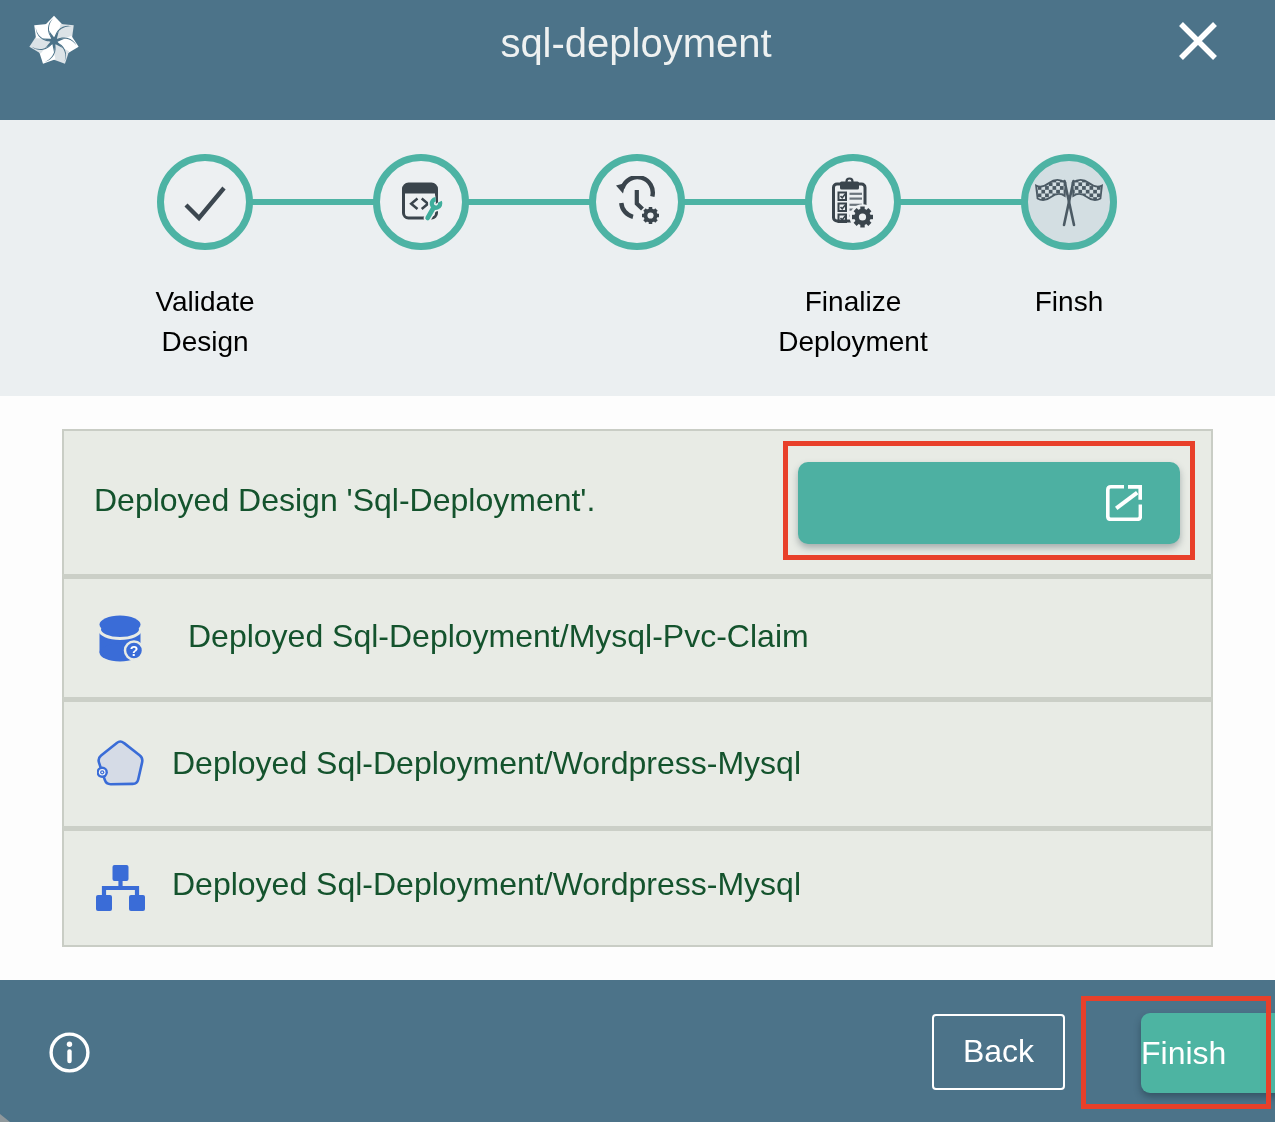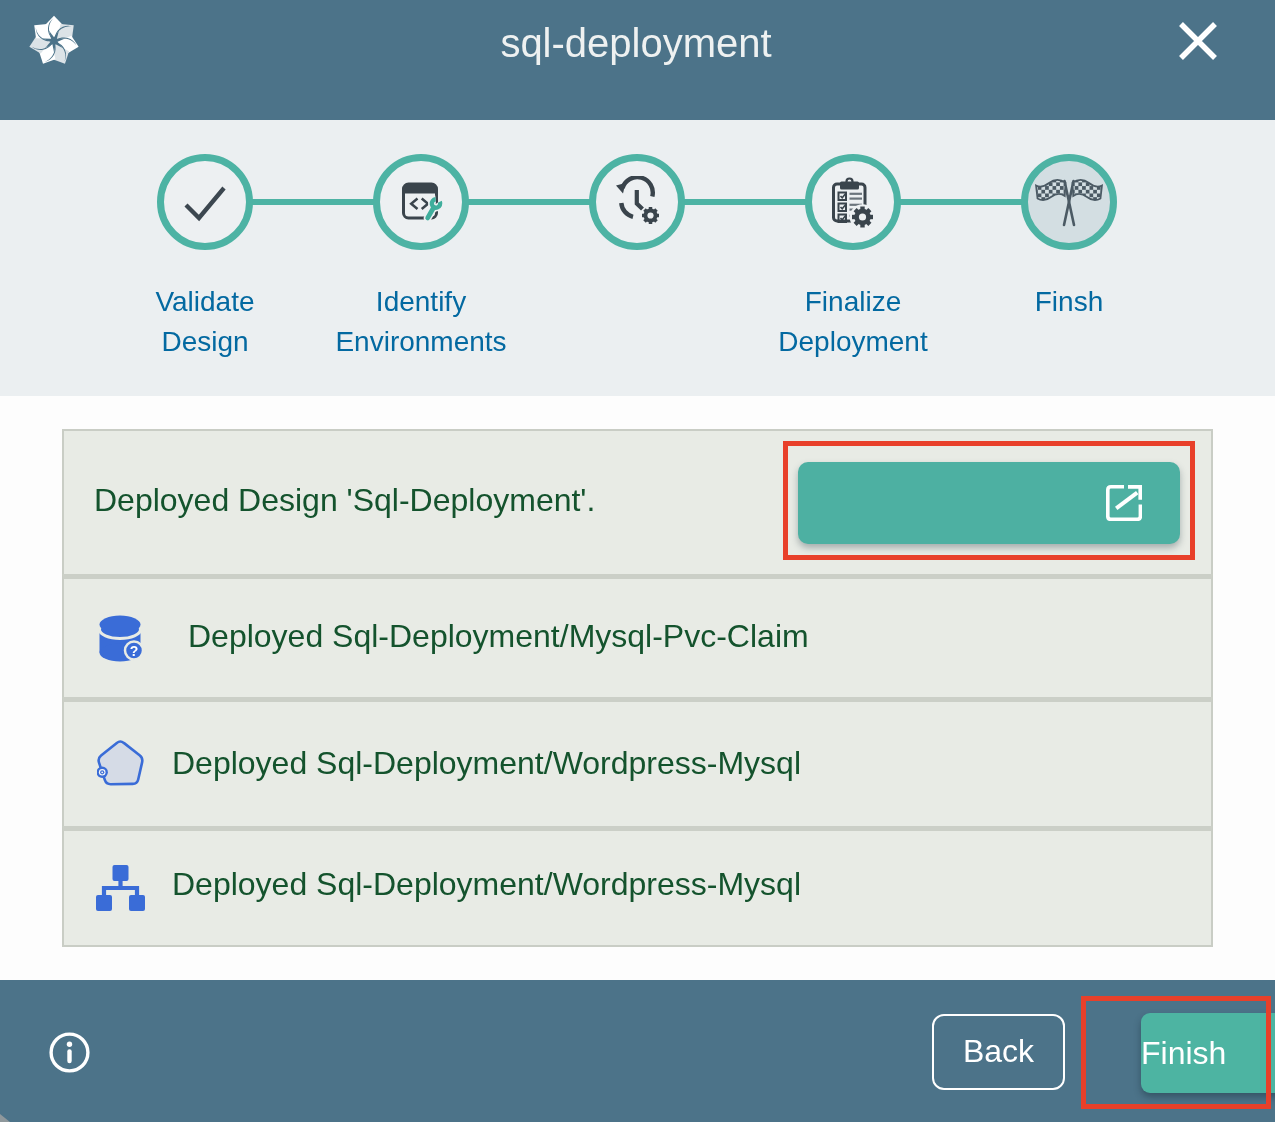--- a/index.html
+++ b/index.html
@@ -8,21 +8,21 @@
   .abs { position:absolute; }
 
   
   #header { position:absolute; top:0; left:0; width:1275px; height:120px; background:#4c7389; }
   #title { position:absolute; top:21px; left:0; width:1231px; text-align:center; font-size:40px; color:#eef1f1;padding-left:41px; }
   
   #stepper { position:absolute; top:120px; left:0; width:1275px; height:276px; background:#ebeff1; }
   #connline { position:absolute; left:205px; top:79px; width:864px; height:6px; background:#4db3a4; }
   .stepc { position:absolute; top:34px; width:96px; height:96px; border-radius:50%; border:7px solid #4db3a4; background:#edf0f2; }
   .stepc svg { position:absolute; left:50%; top:50%; transform:translate(-50%,-50%); }
-  .steplabel { position:absolute; top:162px; width:240px; text-align:center; font-size:28px; line-height:40px; color:#0369a1; }
+  .steplabel { position:absolute; top:162px; width:240px; text-align:center; font-size:28px; line-height:40px; color:#000000; }
 
   
   #rows { position:absolute; left:62px; top:429px; width:1151px; }
   .row { position:relative; background:#e8ebe5; border:2px solid #c9cdc5; }
   .row + .row { margin-top:-2px; border-top:5px solid #cbcfc7; }
   .rowtext { font-size:32px; color:#14532d; }
 
   
   #footer { position:absolute; top:980px; left:0; width:1275px; height:142px; background:#4c7389; }
   .redbox { position:absolute; border:5px solid #e8402a; }
@@ -137,21 +137,20 @@
       </defs>
       <g stroke="#4b5a64" stroke-width="2.6" stroke-linecap="round">
         <line x1="30.5" y1="6" x2="40" y2="50"></line>
         <line x1="39.5" y1="6" x2="30" y2="50"></line>
       </g>
       <path d="M31.5 7.5 C 25.5 3.5, 19.5 4.5, 15 8 C 10.5 11.5, 5.5 12.3, 2 10.5 L 3.5 23.5 C 7.5 26, 12.5 25.5, 17 22 C 21.5 18.7, 27 18.2, 30.8 21 Z" fill="url(#chk)" stroke="#4b5a64" stroke-width="1.7"></path>
       <path d="M38.5 7.5 C 44.5 3.5, 50.5 4.5, 55 8 C 59.5 11.5, 64.5 12.3, 68 10.5 L 66.5 23.5 C 62.5 26, 57.5 25.5, 53 22 C 48.5 18.7, 43 18.2, 39.2 21 Z" fill="url(#chk)" stroke="#4b5a64" stroke-width="1.7"></path>
     </svg>
   </div>
   <div class="steplabel" style="left:85px;">Validate<br>Design</div>
-  <div class="steplabel" style="left:301px;">Identify<br>Environments</div>
   <div class="steplabel" style="left:949px;">Finsh</div>
   <div class="steplabel" style="left:733px;">Finalize<br>Deployment</div>
 </div>
 
 <div id="rows">
   <div class="row" id="row1" style="height:147px;">
     <div class="rowtext abs" style="left:30px; top:51px;">Deployed Design 'Sql-Deployment'.</div>
   </div>
   <div class="row" id="row2" style="height:125px;">
     <svg class="abs" style="left:33px; top:34px;" width="48" height="50" viewBox="0 0 48 50">
@@ -193,20 +192,20 @@
   </svg>
 </button>
 <div class="redbox" style="left:783px; top:441px; width:412px; height:119px;"></div>
 
 <div id="footer">
   <svg class="abs" style="left:49px; top:52px;" width="41" height="41" viewBox="0 0 41 41">
     <circle cx="20.5" cy="20.5" r="18.4" fill="none" stroke="#fff" stroke-width="3.4"></circle>
     <circle cx="20.5" cy="12.2" r="2.7" fill="#fff"></circle>
     <rect x="18.3" y="17.2" width="4.4" height="14" rx="2.2" fill="#fff"></rect>
   </svg>
-  <div class="abs" style="left:932px; top:34px; width:133px; height:76px; border:2.5px solid #fff; border-radius:12px; color:#fff; font-size:32px; line-height:71px; text-align:center;">Back</div>
+  <div class="abs" style="left:932px; top:34px; width:133px; height:76px; border:2.5px solid #fff; border-radius:4px; color:#fff; font-size:32px; line-height:71px; text-align:center;">Back</div>
   <div class="abs" style="left:1098px; top:33px; width:149px; height:80px; background:#4db4a2; border-radius:9px; color:#fff; font-size:32px; line-height:80px; text-align:left; box-shadow:0 4px 7px rgba(20,40,50,0.4);margin-left:43px;">Finish</div>
 </div>
 <div class="redbox" style="left:1081px; top:996px; width:190px; height:113px;"></div>
 
 <svg class="abs" style="left:0px; top:1112px;" width="12" height="10" viewBox="0 0 12 10">
   <path d="M0 2 L10 10 L0 10 Z" fill="#8f989c"></path>
 </svg>
 
 </body></html>

